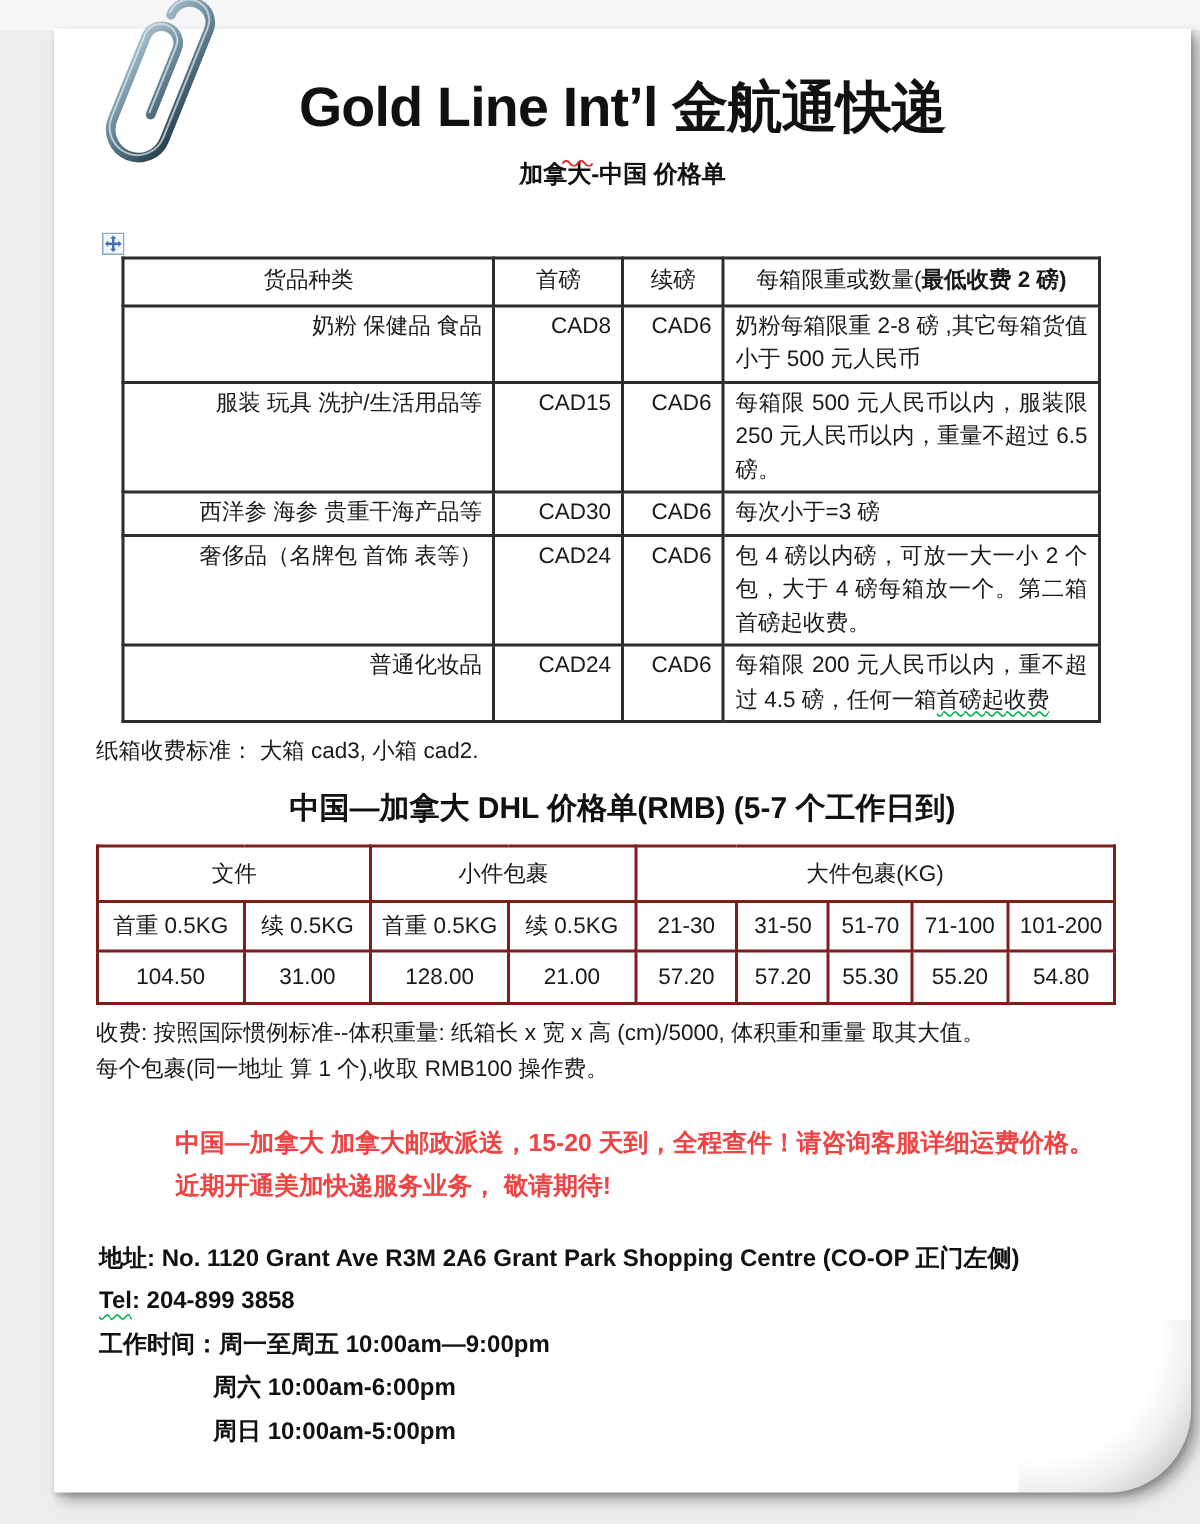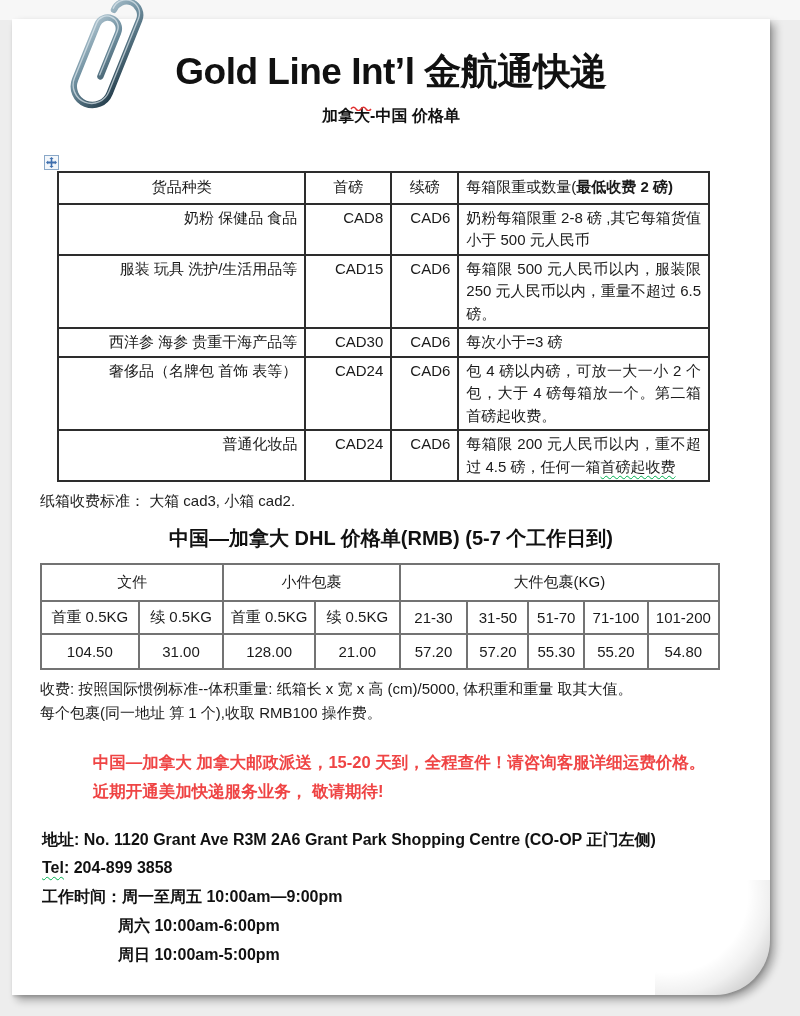--- a/index.html
+++ b/index.html
@@ -4,21 +4,21 @@
 <style>
   html,body{margin:0;padding:0;}
   body{
     width:800px;height:1016px;position:relative;overflow:hidden;
     background:#ededed;
     font-family:"Liberation Sans",sans-serif;
     -webkit-font-smoothing:antialiased;
   }
   .backdrop-top{position:absolute;left:0;top:0;width:800px;height:20px;background:#f7f7f7;}
   .page{
-    position:absolute;left:12px;top:19px;width:758px;height:976px;
+    position:absolute;left:36px;top:19px;width:758px;height:976px;
     background:#ffffff;
     box-shadow:5px 5px 9px rgba(0,0,0,.33), 1px 2px 3px rgba(0,0,0,.15);
     border-bottom-right-radius:55px;
   }
   .page::after{ 
     content:"";position:absolute;right:0;bottom:0;width:115px;height:115px;
     border-bottom-right-radius:55px;pointer-events:none;
     background:radial-gradient(circle at 12% 12%, rgba(0,0,0,0) 55%, rgba(0,0,0,.06) 70%, rgba(0,0,0,.22) 90%, rgba(0,0,0,.38) 100%);
   }
   .title{
@@ -27,29 +27,29 @@
     letter-spacing:-0.5px;position:relative;
   }
   .red-squiggle{position:absolute;left:338px;top:86px;}
   .subtitle{margin:12px 0 0 0;text-align:center;font-size:16px;font-weight:bold;color:#111;}
   .t1wrap{position:relative;margin:16px 0 0 45px;width:653px;}
   .move-handle{position:absolute;left:-13px;top:-16px;}
   table{border-collapse:collapse;table-layout:fixed;margin-top:44px;}
   .t1{width:653px;font-size:15px;color:#1a1a1a;}
   .t1 th,.t1 td{border:2px solid #2d2d2d;padding:2px 7px;line-height:1.5;font-weight:normal;}
   .t1 thead th{height:26px;text-align:center;vertical-align:middle;}
-  .t1 thead th.limit-h{text-align:left;border-radius:12px;}
+  .t1 thead th.limit-h{text-align:center;border-radius:12px;}
   .t1 tbody td{vertical-align:top;text-align:right;}
   .t1 td.cad{}
   .t1 td.limit{text-align:justify;}
   .t1 b{font-weight:bold;}
   .notes{margin:7px 0 0 28px;width:694px;font-size:15px;line-height:1.55;color:#1a1a1a;}
   .heading2{margin:13px 0 0 0;text-align:center;font-size:20px;font-weight:bold;color:#111;}
   .t2{margin:11px 0 0 28px;width:680px;font-size:15px;color:#1a1a1a;}
-  .t2 th,.t2 td{border:2px solid #737373;padding:1px 2px;text-align:center;vertical-align:middle;font-weight:normal;}
+  .t2 th,.t2 td{border:2px solid #7f1d1d;padding:1px 2px;text-align:center;vertical-align:middle;font-weight:normal;}
   .t2 .grp th{height:33px;}
   .t2 .sub th{height:29px;}
   .t2 .val td{height:31px;}
   .promo{margin:24px 0 0 28px;width:692px;color:#ef4444;font-weight:bold;font-size:16.5px;line-height:1.75;}
   .promo p{margin:0;text-indent:3.2em;}
   .contact{margin:20px 0 0 30px;font-size:16px;font-weight:bold;color:#111;line-height:1.8;}
   .contact .row{margin:0;}
   .hours-sub{padding-left:76px;}
   .wavy-green{text-decoration:underline wavy #00b050;text-decoration-thickness:1px;text-underline-offset:3px;}
 </style>

